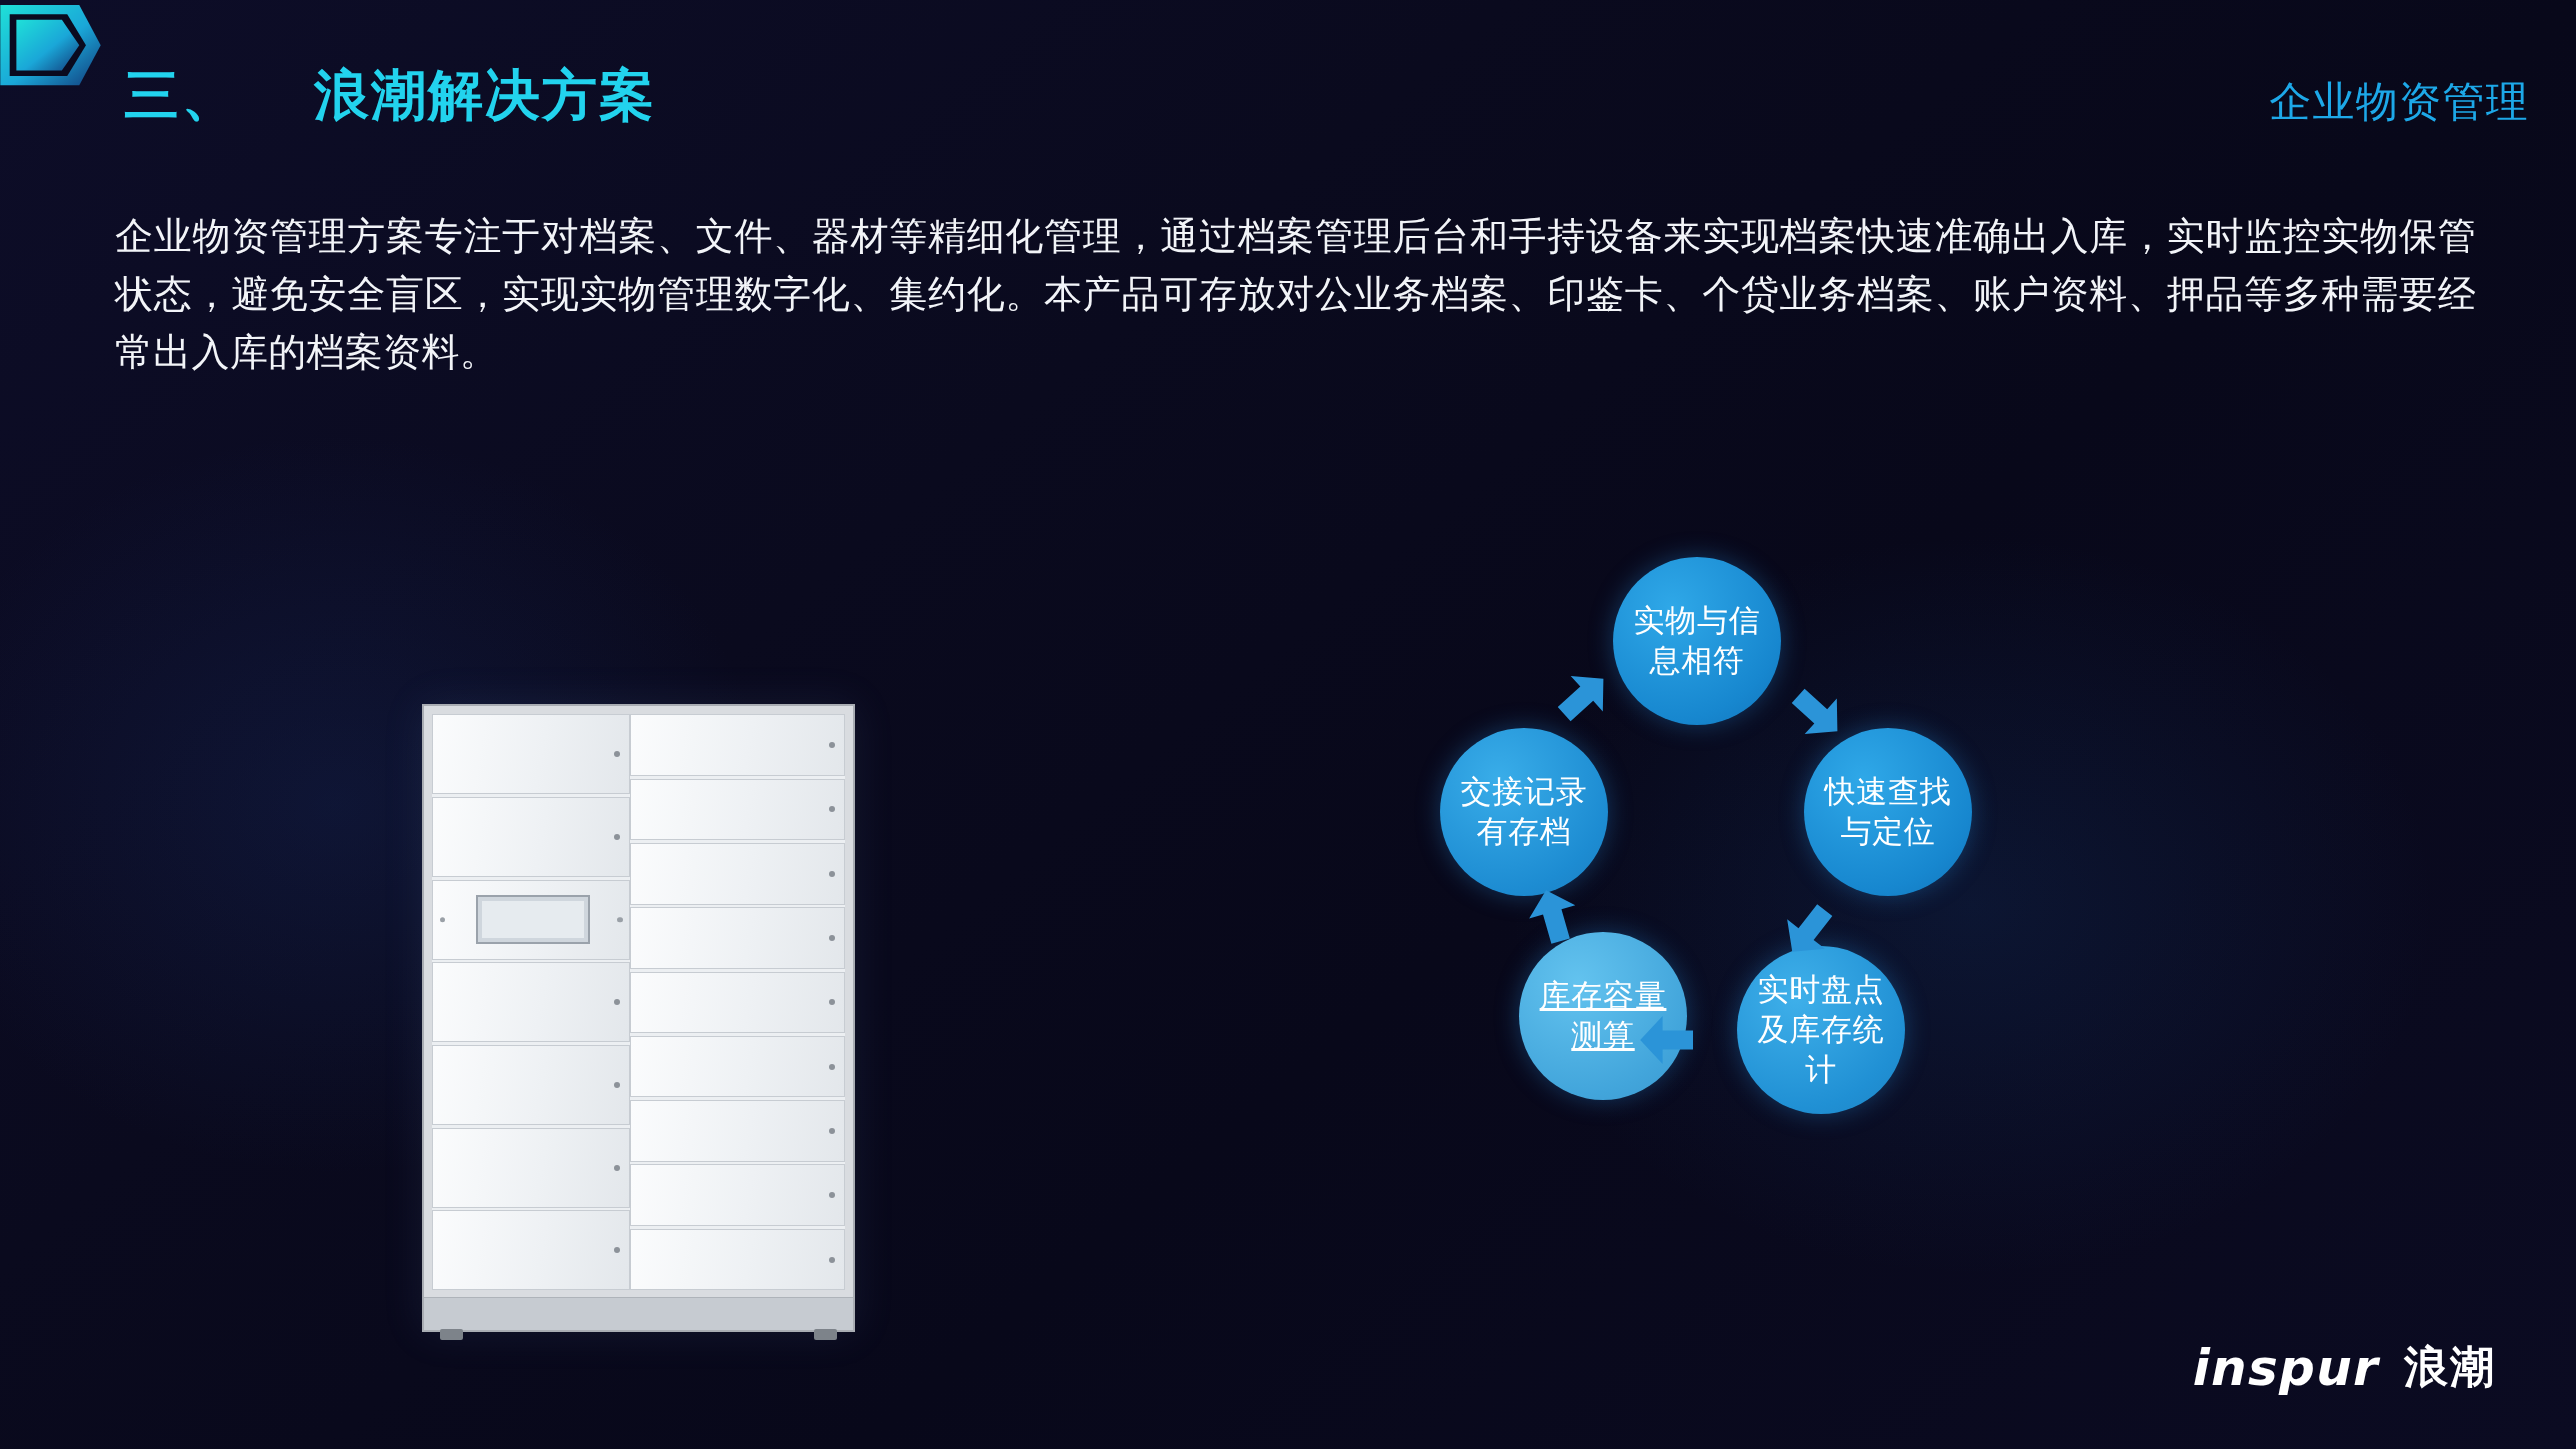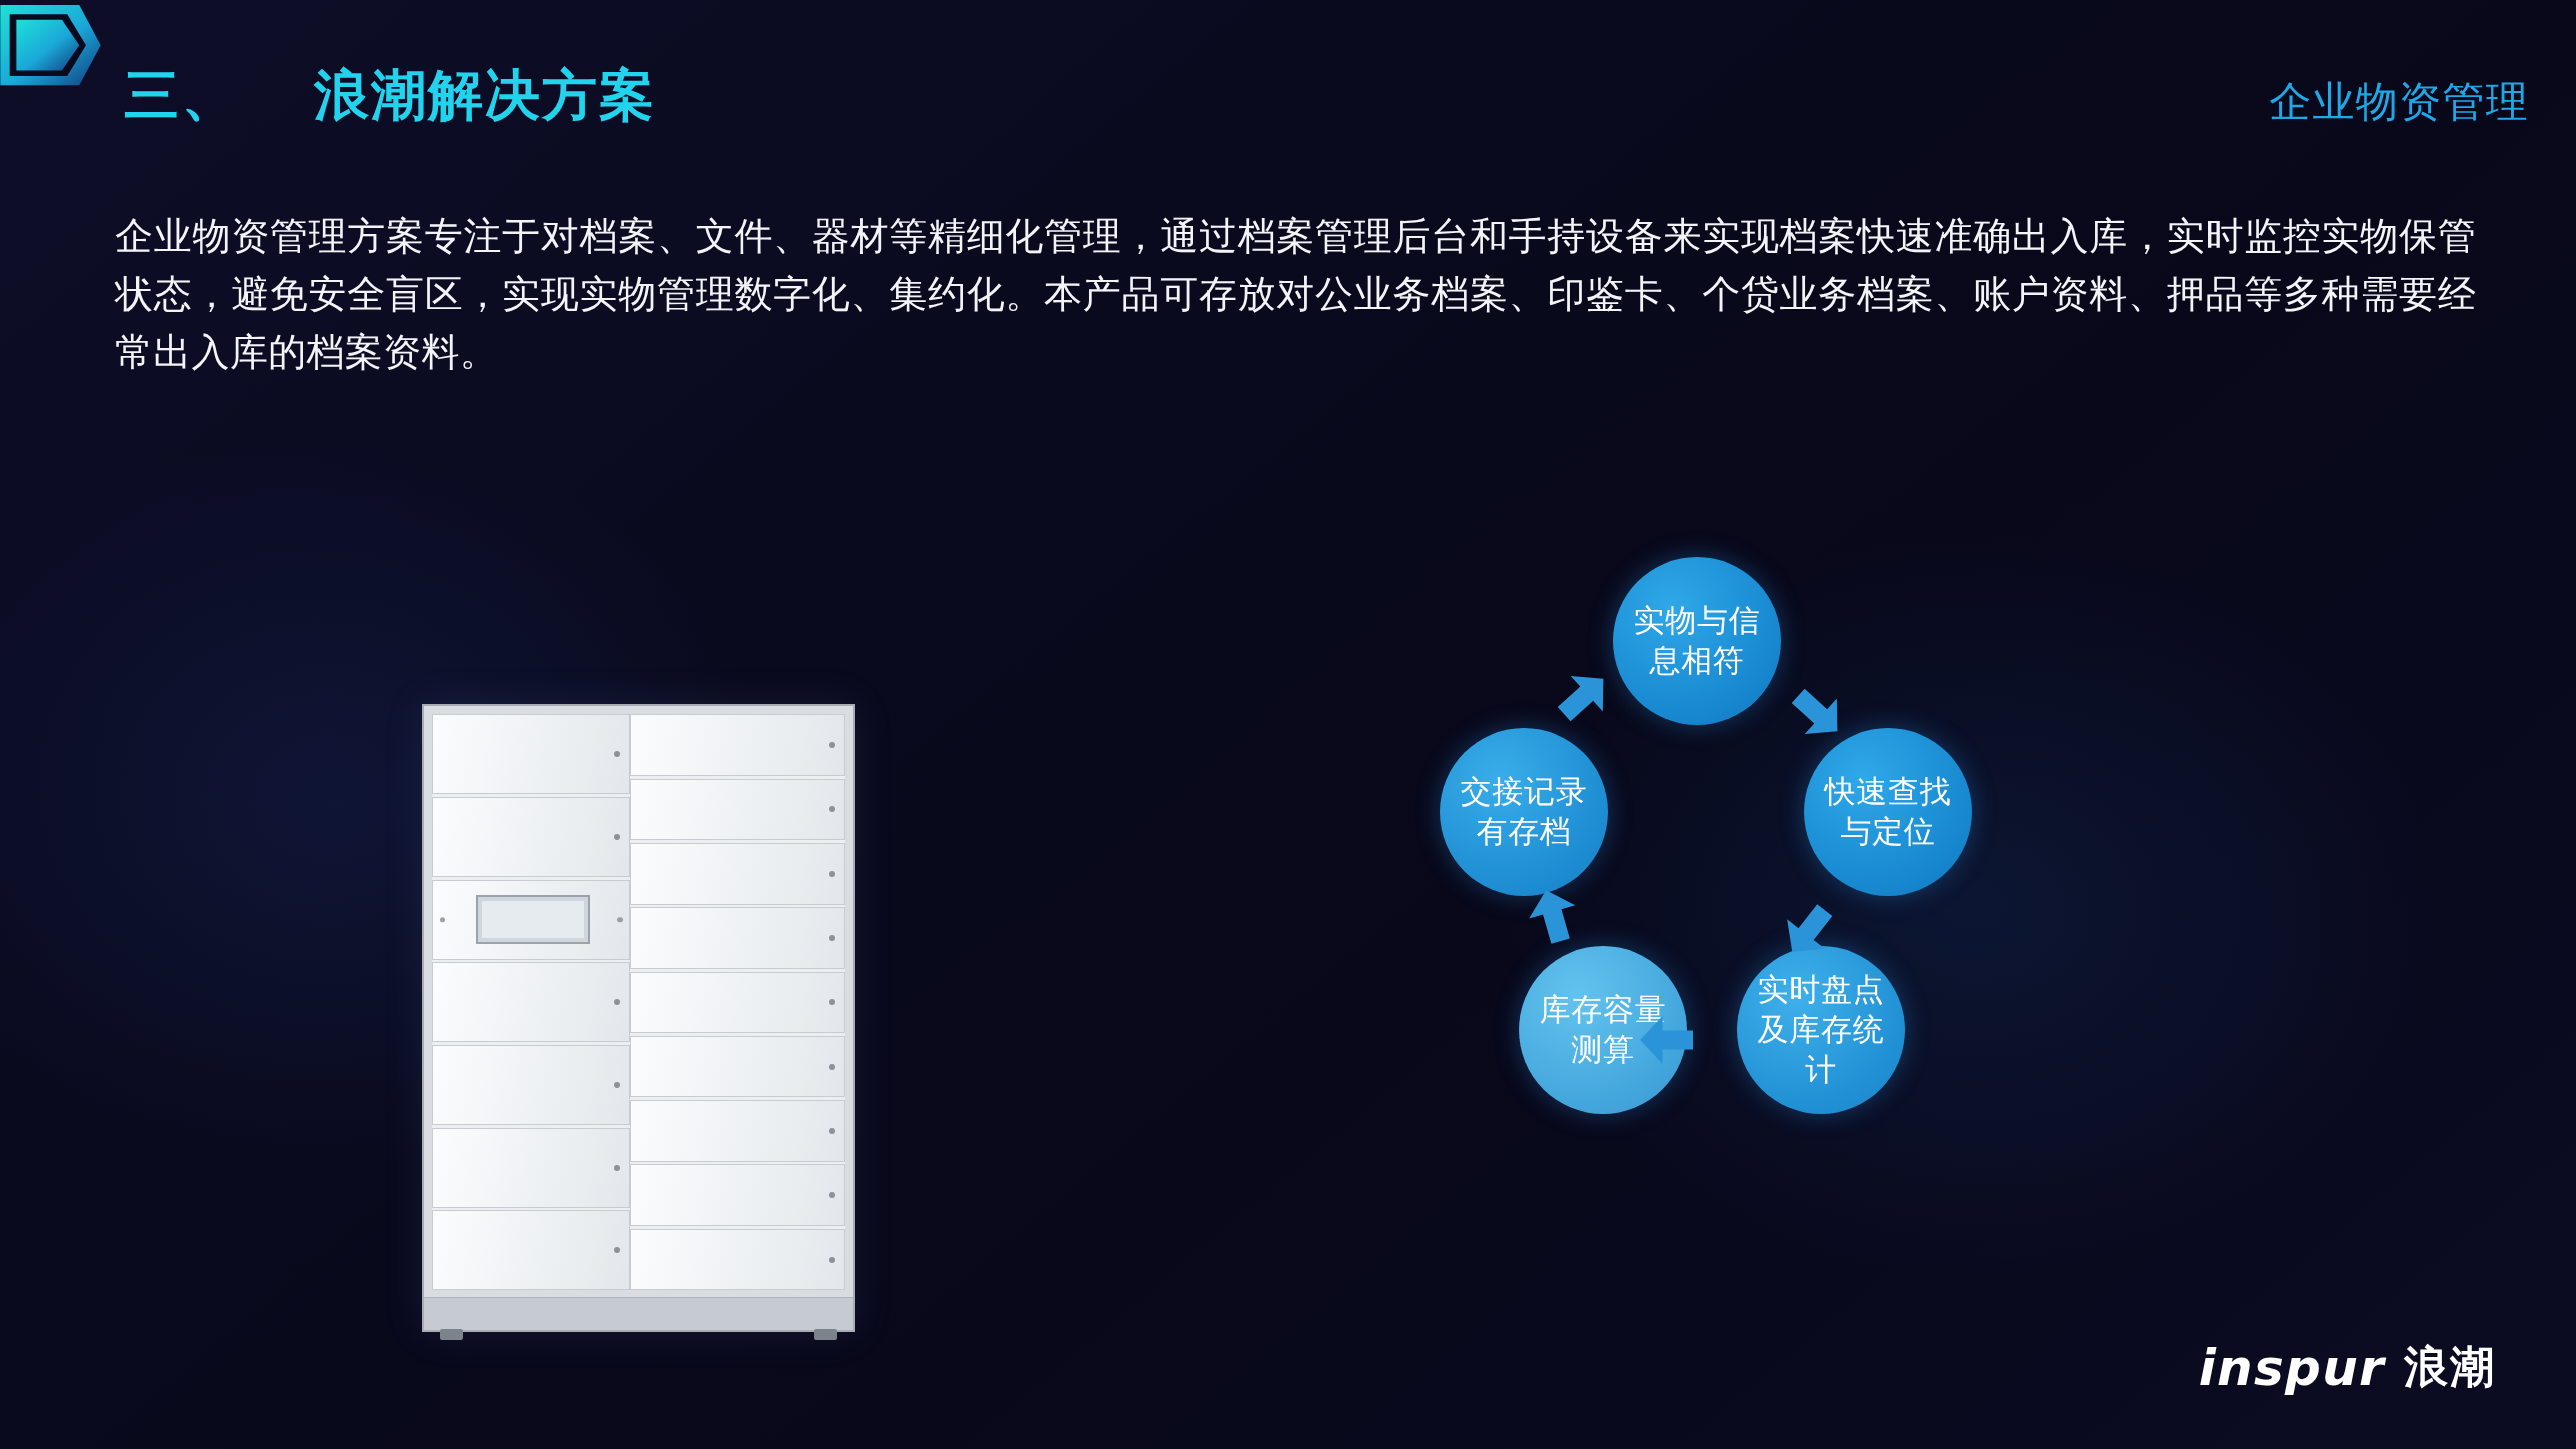--- a/index.html
+++ b/index.html
@@ -215,23 +215,24 @@
     width: 168px; height: 168px;
     background: radial-gradient(circle at 35% 30%, #2fa8e8 0%, #1787cf 70%, #1174bb 100%);
     text-align: center;
   }
   .b3 { 
     left: 396px; top: 389px;
     width: 168px; height: 168px;
     background: radial-gradient(circle at 35% 30%, #3fb0ea 0%, #2090d4 70%, #1d83c4 100%);
   }
   .b4 { 
-    left: 178px; top: 389px;
+    left: 178px; top: 375px;
     width: 168px; height: 168px;
     background: radial-gradient(circle at 35% 30%, #63c3ef 0%, #42a5db 70%, #3a98cf 100%);
+    text-decoration: underline;
   }
   .b5 { 
     left: 99px; top: 171px;
     width: 168px; height: 168px;
     background: radial-gradient(circle at 35% 30%, #39ade9 0%, #1d8cd2 70%, #1a7ec2 100%);
   }
   .arrow {
     position: absolute;
     width: 80px;
     height: 80px;
@@ -243,21 +244,21 @@
   .a4 { left: 173px; top: 321px; transform: rotate(254deg); }
   .a5 { left: 201px; top: 101px; transform: rotate(318deg); }
 
   
   .logo {
     position: absolute;
     right: 80px;
     bottom: 52px;
     display: flex;
     align-items: center;
-    gap: 19px;
+    gap: 25px;
   }
   .logo-en {
     font-family: "DejaVu Sans", sans-serif;
     font-style: italic;
     font-weight: bold;
     font-size: 50px;
     color: #ffffff;
     letter-spacing: 1.3px;
   }
   .logo-cn {

